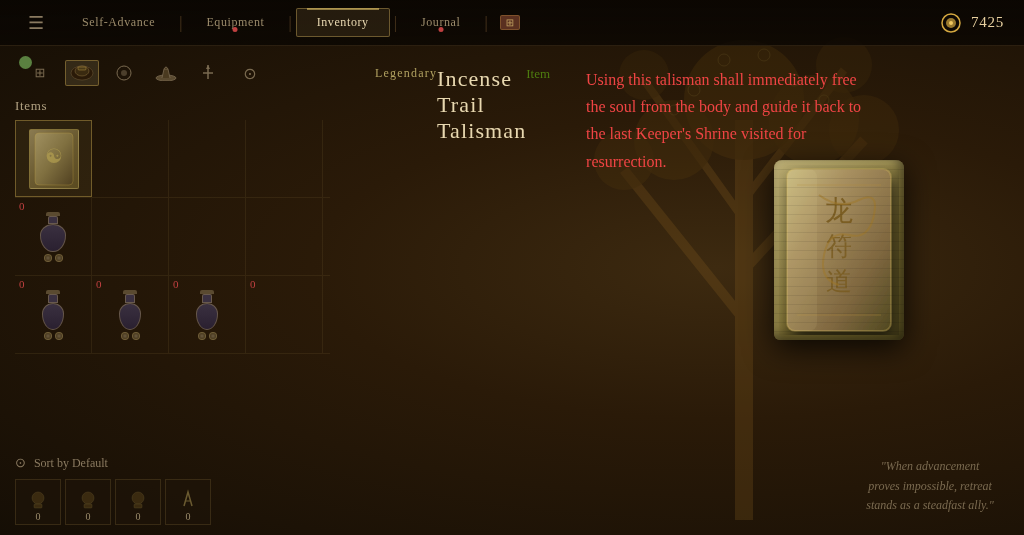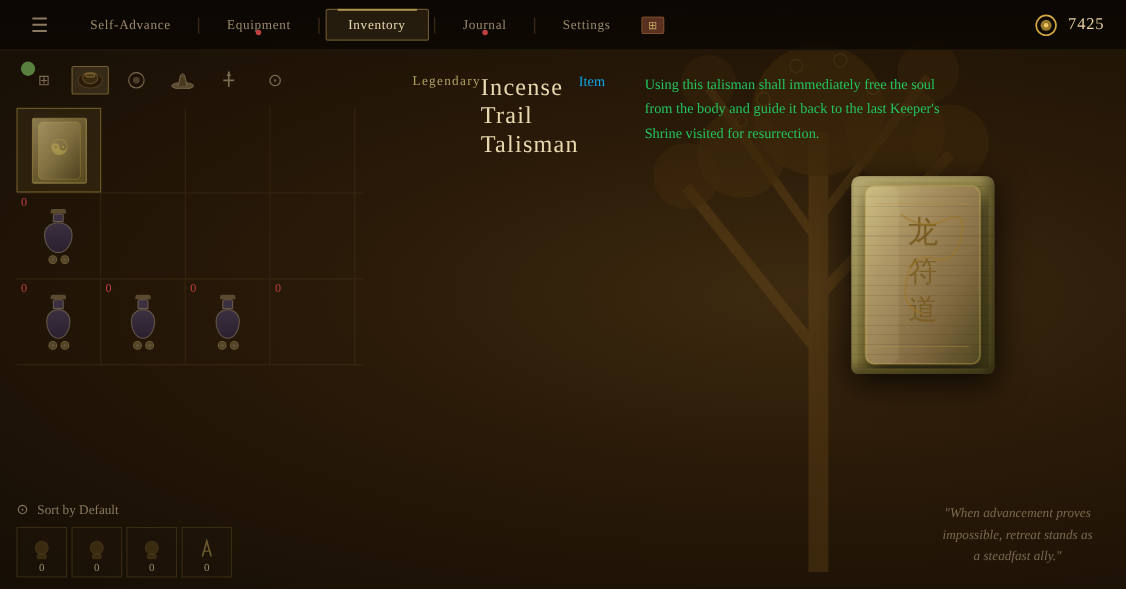--- a/index.html
+++ b/index.html
@@ -362,21 +362,21 @@
 
     .item-name {
       color: #e8d8b0;
       font-size: 22px;
       font-weight: normal;
       letter-spacing: 0.05em;
       margin-bottom: 4px;
     }
 
     .item-type {
-      color: #0ea5e9;
+      color: #4d7c0f;
       font-size: 13px;
       margin-bottom: 16px;
     }
 
     .item-divider {
       height: 1px;
       background: rgba(120,100,50,0.3);
       margin-bottom: 12px;
     }
 
@@ -385,22 +385,22 @@
       font-size: 13px;
       margin-bottom: 14px;
     }
 
     .item-held-count {
       color: #e8d0a0;
       font-weight: bold;
     }
 
     .item-desc {
-      color: #22c55e;
-      font-size: 13px;
+      color: #ef4444;
+      font-size: 16px;
       line-height: 1.7;
       max-width: 280px;
       margin-bottom: auto;
       margin-left: 36px;
     }
 
     .item-quote {
       color: #7a6a50;
       font-size: 12px;
       font-style: italic;
@@ -515,23 +515,20 @@
     <span class="nav-separator">|</span>
     <div class="nav-item active nav-item-wrapper">
       <span>Inventory</span>
     </div>
     <span class="nav-separator">|</span>
     <div class="nav-item nav-item-wrapper" style="position:relative;align-items:flex-end;">
       <span>Journal</span>
       <span class="nav-dot"></span>
     </div>
     <span class="nav-separator">|</span>
-    <div class="nav-item nav-item-wrapper">
-      <span>Settings</span>
-    </div>
     <span class="nav-badge">⊞</span>
   </div>
 
   <div class="nav-right">
     <div class="currency-icon">
       <svg width="22" height="22" viewBox="0 0 22 22" fill="none">
         <circle cx="11" cy="11" r="9" stroke="#d4a840" stroke-width="1.5" fill="none"></circle>
         <circle cx="11" cy="11" r="5" fill="#d4a840" opacity="0.7"></circle>
         <circle cx="11" cy="11" r="2" fill="#f0c860"></circle>
       </svg>
@@ -574,20 +571,21 @@
           <line x1="10" y1="2" x2="10" y2="16" stroke="#7a6a50" stroke-width="1.5"></line>
           <line x1="5" y1="10" x2="15" y2="10" stroke="#7a6a50" stroke-width="1.5"></line>
           <polygon points="10,2 8,6 12,6" fill="#7a6a50"></polygon>
         </svg>
       </div>
       <div class="cat-icon">
         <span style="color:#7a6a50;font-size:16px;">⊙</span>
       </div>
     </div>
 
+    <div class="items-label">Items</div>
 
     <div class="inventory-grid">
 
       <div class="grid-row">
         <div class="grid-cell selected">
           <div class="talisman-item">
             <svg width="46" height="56" viewBox="0 0 46 56" fill="none">
               <rect x="4" y="2" width="38" height="52" rx="4" fill="url(#tal1)"></rect>
               <defs>
                 <linearGradient id="tal1" x1="0" y1="0" x2="1" y2="1">

